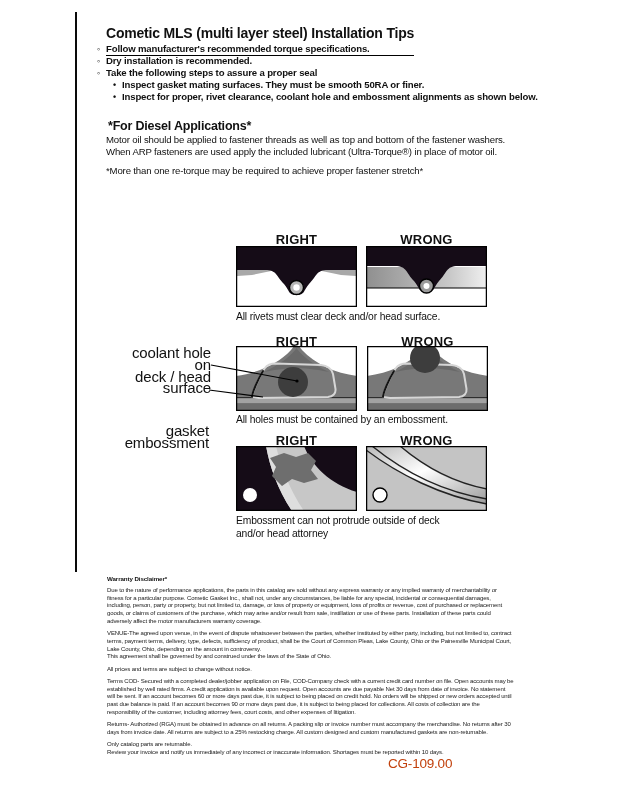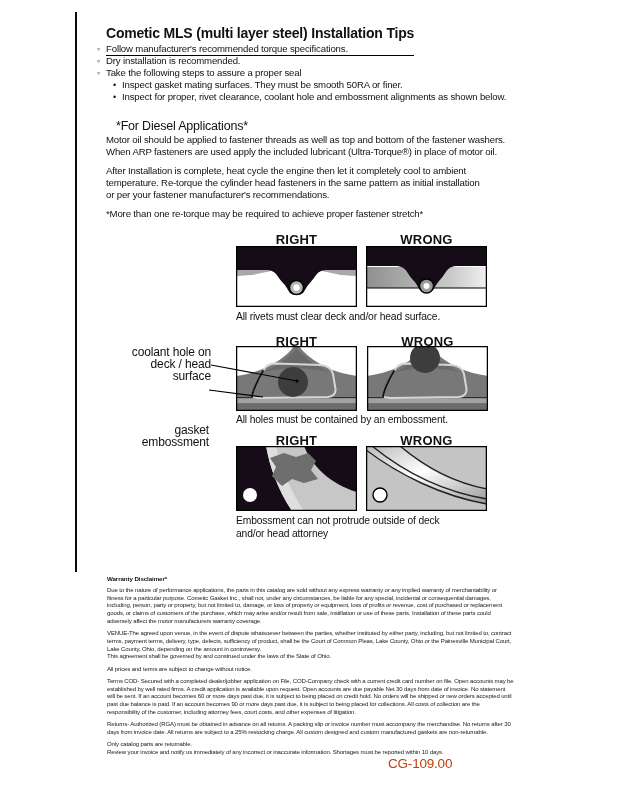--- a/index.html
+++ b/index.html
@@ -11,36 +11,36 @@
   }
   .left-rule { position:absolute; left:75px; top:12px; width:1.5px; height:560px; background:#0a0a0a; }
 
   .title {
     position:absolute; left:106px; top:25px;
     font-size:14px; font-weight:bold; letter-spacing:-0.2px;
     border-bottom:1.6px solid #000; padding-bottom:14px;
   }
 
   .tips { position:absolute; left:97px; top:43px; font-size:9.6px; letter-spacing:-0.15px; }
-  .tip { line-height:12.1px; white-space:nowrap; }
+  .tip { line-height:12.1px; white-space:nowrap;font-weight:bold; }
   .tip .bullet { display:inline-block; width:9px; }
   .tip.l1 .bullet::before { content:"\25E6"; font-size:9px; }
   .tip.l2 { padding-left:16px; }
   .tip.l2 .bullet::before { content:"\2022"; font-size:9px; }
 
-  .diesel-heading { position:absolute; left:116px; top:119px; font-size:12.5px; font-weight:normal; letter-spacing:-0.2px; }
+  .diesel-heading { position:absolute; left:108px; top:119px; font-size:12.5px; font-weight:bold; letter-spacing:-0.2px; }
   .diesel-body { position:absolute; left:106px; top:134px; width:420px; }
   .para { font-size:9.6px; line-height:12px; letter-spacing:-0.15px; white-space:pre-line; margin:0 0 7px 0; }
 
   .dg-label { position:absolute; width:121px; text-align:center; font-size:13px; font-weight:bold; letter-spacing:0.2px; }
   .panel { position:absolute; width:121px; box-sizing:border-box; }
   .panel svg { display:block; width:100%; height:100%; }
   .caption { position:absolute; font-size:10.3px; letter-spacing:-0.15px; line-height:12.5px; white-space:pre-line; }
 
-  .annot { position:absolute; text-align:right; font-size:12px; letter-spacing:-0.15px; line-height:11.8px; white-space:pre-line; }
+  .annot { position:absolute; text-align:right; font-size:15px; letter-spacing:-0.15px; line-height:11.8px; white-space:pre-line; }
   .pointer-overlay { position:absolute; left:205px; top:350px; width:115px; height:55px; pointer-events:none; }
 
   .warranty { position:absolute; left:107px; top:575px; width:407px; }
   .warranty h4 { margin:0 0 5px 0; font-size:6.2px; letter-spacing:-0.1px; }
   .warranty p { margin:0 0 4.6px 0; font-size:6.05px; line-height:7.7px; letter-spacing:-0.14px; white-space:pre-line; color:#222; }
 
   .doc-code { position:absolute; left:388px; top:756px; font-size:13.5px; letter-spacing:-0.2px; color:#c2410c; }
 </style>
 </head>
 <body>
@@ -56,23 +56,20 @@
     <div class="tip l1"><span class="bullet"></span><span>Dry installation is recommended.</span></div>
     <div class="tip l1"><span class="bullet"></span><span>Take the following steps to assure a proper seal</span></div>
     <div class="tip l2"><span class="bullet"></span><span>Inspect gasket mating surfaces.  They must be smooth 50RA or finer.</span></div>
     <div class="tip l2"><span class="bullet"></span><span>Inspect for proper, rivet clearance, coolant hole and embossment alignments as shown below.</span></div>
   </div>
 
   <div class="diesel-heading">*For Diesel Applications*</div>
   <div class="diesel-body">
     <p class="para">Motor oil should be applied to fastener threads as well as top and bottom of the fastener washers.
 When ARP fasteners are used apply the included lubricant (Ultra-Torque®) in place of motor oil.</p>
-    <p class="para">After Installation is complete, heat cycle the engine then let it completely cool to ambient
-temperature. Re-torque the cylinder head fasteners in the same pattern as initial installation
-or per your fastener manufacturer's recommendations.</p>
     <p class="para">*More than one re-torque may be required to achieve proper fastener stretch*</p>
   </div>
 
   <div class="dg-label" style="left:236px; top:232px;">RIGHT</div>
   <div class="dg-label" style="left:366px; top:232px;">WRONG</div>
 
   <div class="panel" style="left:236px; top:246px; height:61px;">
     <svg viewBox="0 0 121 61">
       <rect x="0" y="0" width="121" height="61" fill="#ffffff"></rect>
       <polygon points="1,24 40,24 16,29 1,30" fill="#a8a8a8"></polygon>

